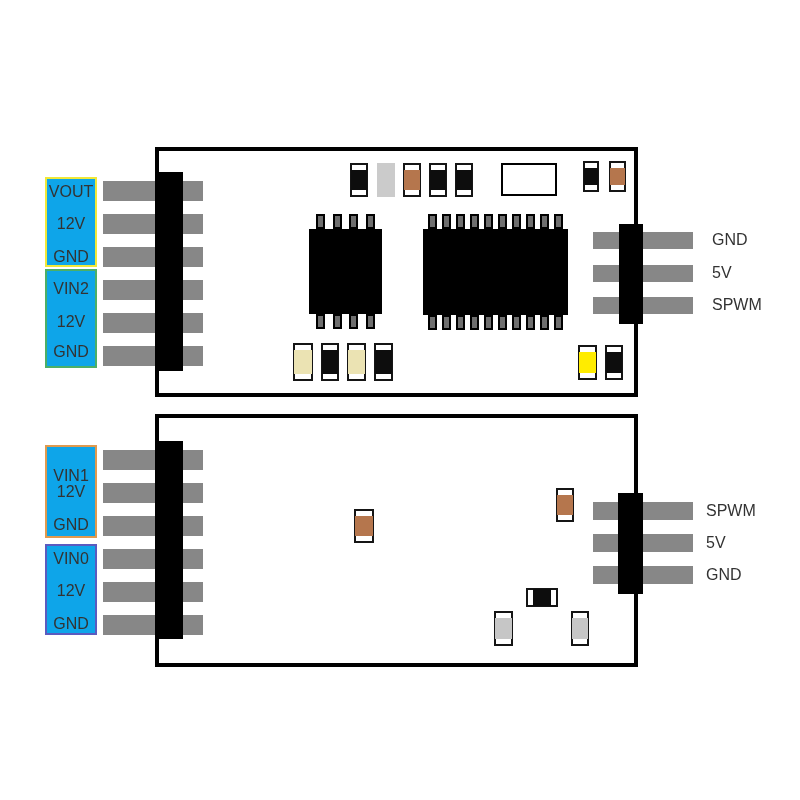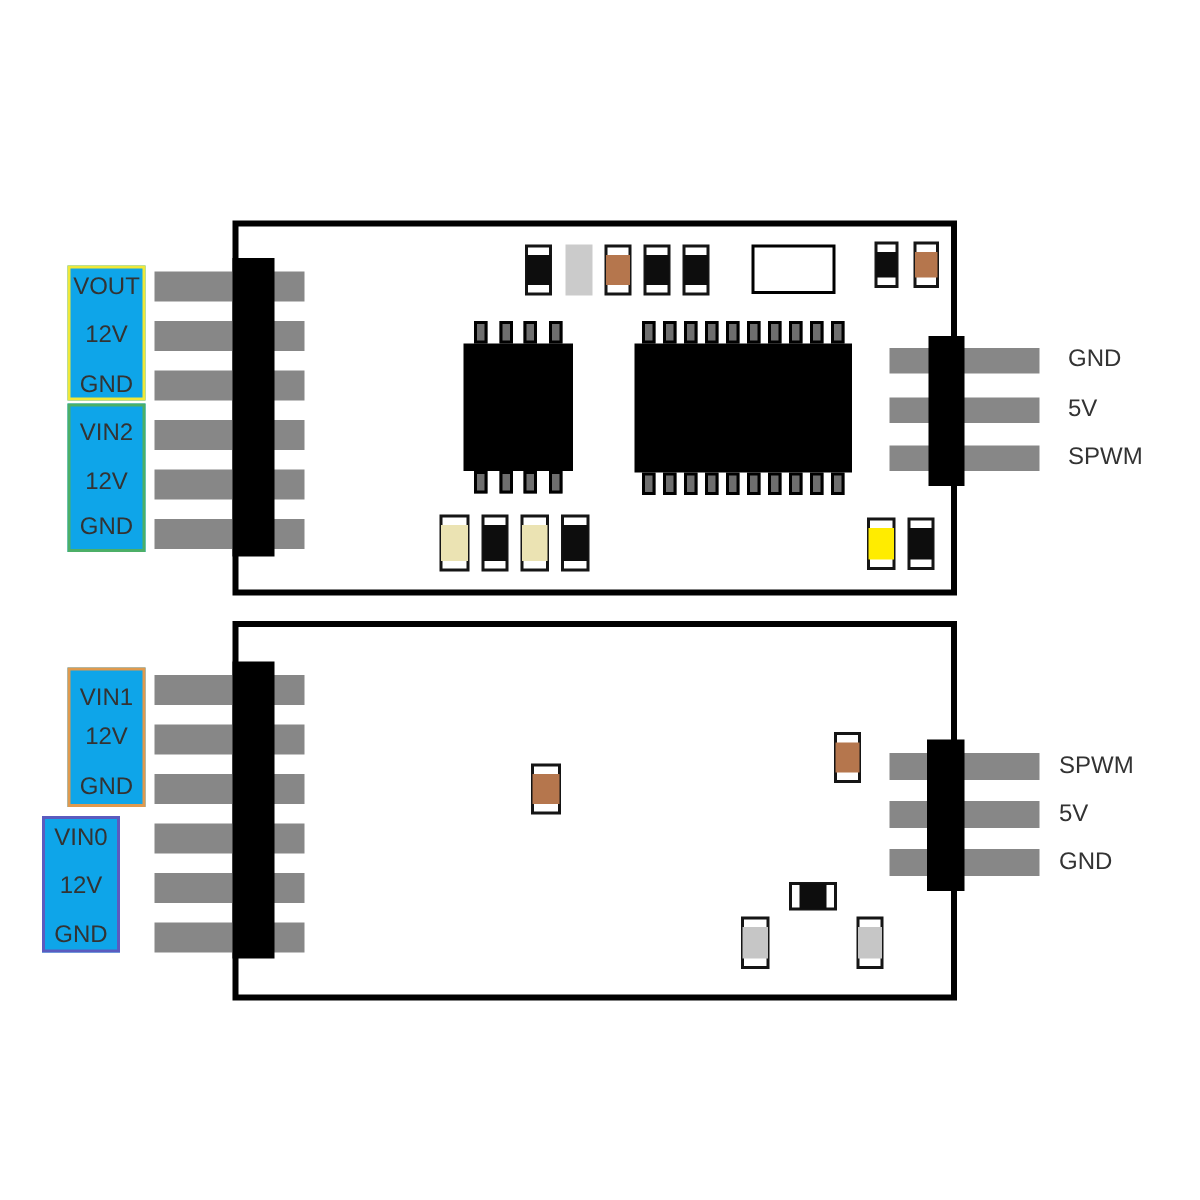--- a/index.html
+++ b/index.html
@@ -141,25 +141,25 @@
 
   <div class="pin" style="left:103px;top:450px;width:100px;height:20px;"></div>
   <div class="pin" style="left:103px;top:483px;width:100px;height:20px;"></div>
   <div class="pin" style="left:103px;top:516px;width:100px;height:20px;"></div>
   <div class="pin" style="left:103px;top:549px;width:100px;height:20px;"></div>
   <div class="pin" style="left:103px;top:582px;width:100px;height:20px;"></div>
   <div class="pin" style="left:103px;top:615px;width:100px;height:20px;"></div>
   <div class="conn" style="left:155px;top:441px;width:28px;height:198px;"></div>
 
   <div class="pin-group" style="left: 45px; top: 445px; height: 89px; border-color: rgb(224, 154, 78);">
-    <span class="pg-label" style="top:6px;">VIN1</span>
+    <span class="pg-label" style="top:16px;">VIN1</span>
     <span class="pg-label" style="top:32px;">12V</span>
     <span class="pg-label" style="top:65px;">GND</span>
   </div>
-  <div class="pin-group" style="left: 28px; top: 544px; height: 87px; border-color: rgb(91, 91, 191);">
+  <div class="pin-group" style="left: 45px; top: 544px; height: 87px; border-color: rgb(91, 91, 191);">
     <span class="pg-label" style="top:0px;">VIN0</span>
     <span class="pg-label" style="top:32px;">12V</span>
     <span class="pg-label" style="top:65px;">GND</span>
   </div>
 
   <div class="smd" style="left:354px;top:509px;width:20px;height:34px;">
       <i class="f-brown"></i>
     </div>
   <div class="smd" style="left:556px;top:488px;width:18px;height:34px;">
       <i class="f-brown"></i>

